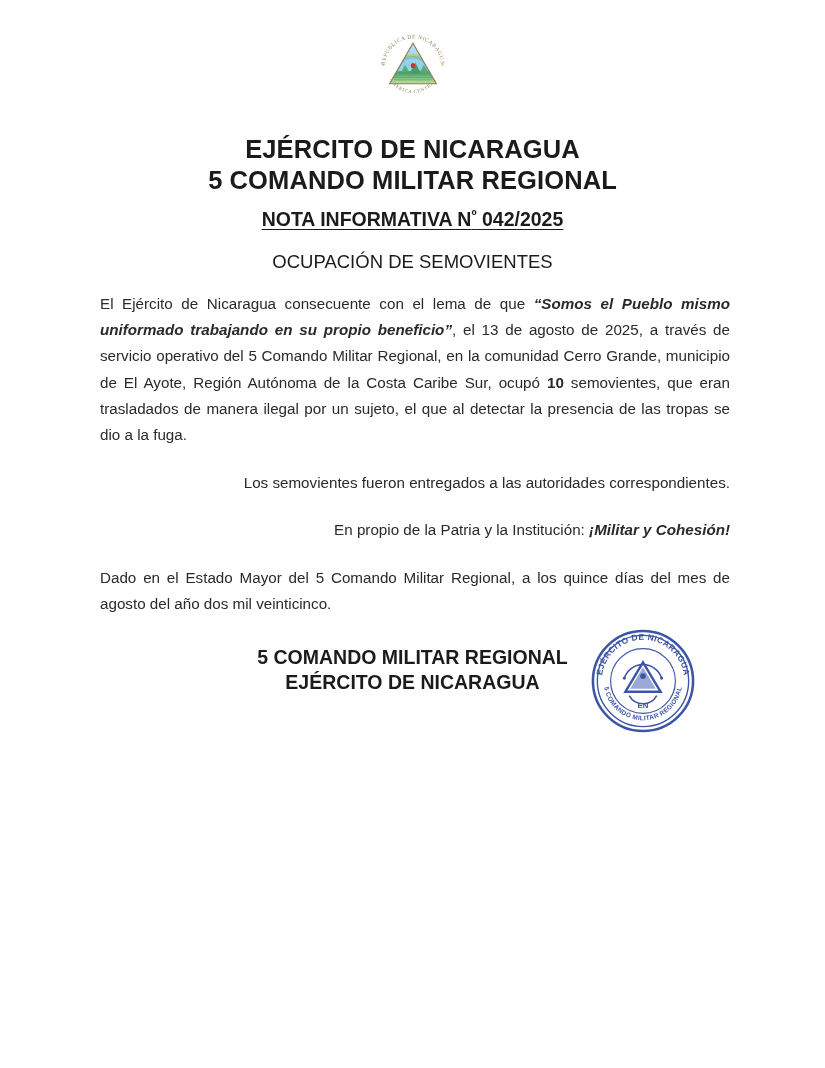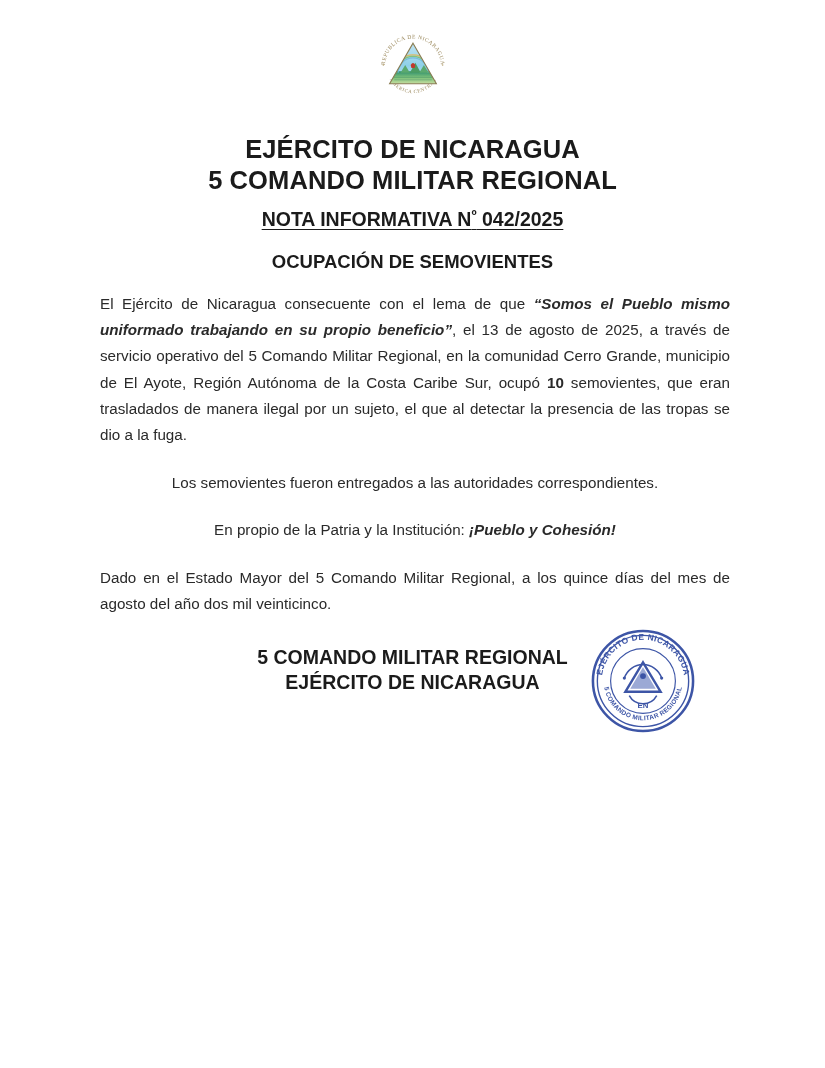--- a/index.html
+++ b/index.html
@@ -59,21 +59,21 @@
     line-height: 24px;
     color: #1b1b1b;
   }
   .subtitle-underlined .u {
     text-decoration: underline;
     text-underline-offset: 3px;
   }
   .subject-line {
     margin-top: 19px;
     font-size: 18.5px;
-    font-weight: bold;
+    font-weight: normal;
     line-height: 23px;
     color: #1b1b1b;
   }
   .sup-o {
     font-size: 0.72em;
     vertical-align: 0.45em;
     line-height: 0;
   }
 
   
@@ -85,21 +85,21 @@
   }
   .para {
     font-size: 15.2px;
     line-height: 26.2px;
     text-align: justify;
     text-justify: inter-word;
     color: #2a2a2a;
     margin: 0 0 22px 0;
   }
   .para:last-child { margin-bottom: 8px; }
-  .para.left { text-align: center; }
+  .para.left { text-align: right; }
   .para.tight { margin-bottom: 21px; }
   .bi {
     font-weight: bold;
     font-style: italic;
   }
   .b {
     font-weight: bold;
   }
 
   
@@ -206,21 +206,21 @@
     <div class="subject-line">OCUPACIÓN DE SEMOVIENTES</div>
   </div>
 
   <div class="body-block">
 
     <p class="para"><span>El Ejército de Nicaragua consecuente con el lema de que </span><span class="bi">“Somos el Pueblo mismo uniformado trabajando en su propio beneficio”</span><span>, el 13 de agosto de 2025, a través de servicio operativo del 5 Comando Militar Regional, en la comunidad Cerro Grande, municipio de El Ayote, Región Autónoma de la Costa Caribe Sur, ocupó </span><span class="b">10</span><span> semovientes, que eran trasladados de manera ilegal por un sujeto, el que al detectar la presencia de las tropas se dio a la fuga.</span></p>
 
     <p class="para left tight">Los semovientes fueron entregados a las autoridades correspondientes.</p>
 
 
-    <p class="para left tight"><span>En propio de la Patria y la Institución: </span><span class="bi">¡Pueblo y Cohesión!</span></p>
+    <p class="para left tight"><span>En propio de la Patria y la Institución: </span><span class="bi">¡Militar y Cohesión!</span></p>
 
     <p class="para">Dado en el Estado Mayor del 5 Comando Militar Regional, a los quince días del mes de agosto del año dos mil veinticinco.</p>
   </div>
 
   <div class="signature-block">
     <div class="sig-line">5 COMANDO MILITAR REGIONAL</div>
     <div class="sig-line">EJÉRCITO DE NICARAGUA</div>
   </div>
 
   <div class="stamp-wrap">

